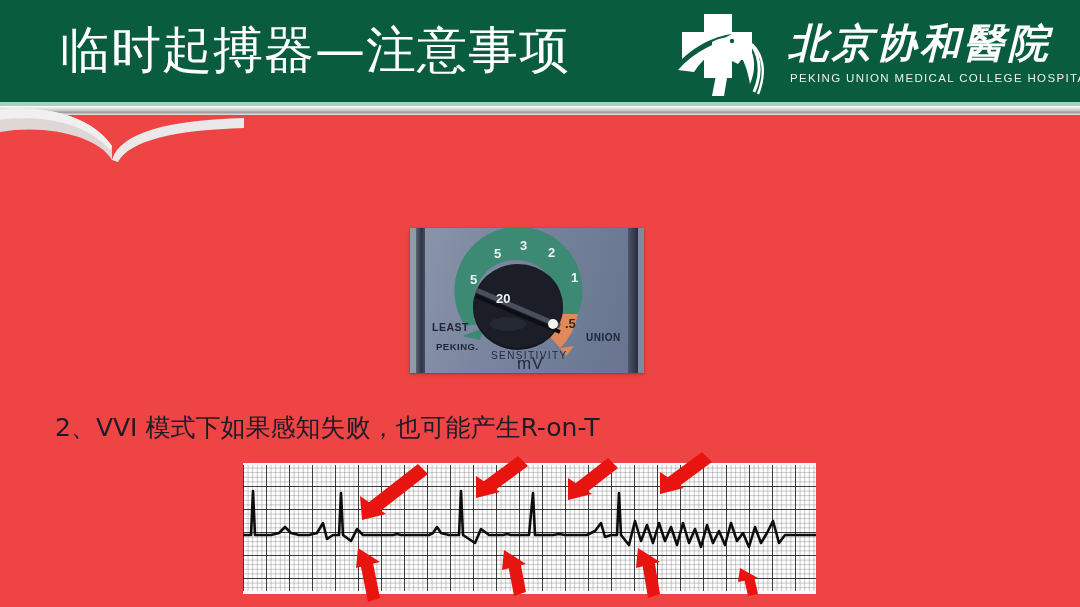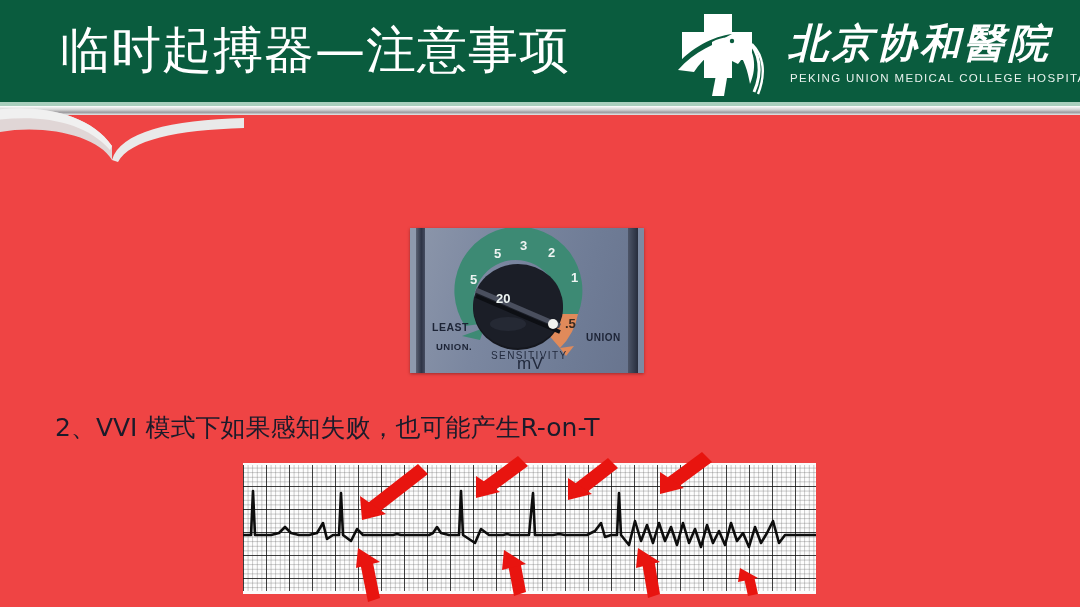--- a/index.html
+++ b/index.html
@@ -154,21 +154,21 @@
 
     <div class="num" style="left:62px;top:63px;margin-left:24px;">20</div>
     <div class="num" style="left:60px;top:44px;">5</div>
     <div class="num" style="left:84px;top:18px;">5</div>
     <div class="num" style="left:110px;top:10px;">3</div>
     <div class="num" style="left:138px;top:17px;">2</div>
     <div class="num" style="left:161px;top:42px;">1</div>
     <div class="num num-o" style="left:155px;top:88px;">.5</div>
 
     <div class="dial-txt t-least">LEAST</div>
-    <div class="dial-txt t-async">UNION.</div>
+    <div class="dial-txt t-async">PEKING.</div>
     <div class="dial-txt t-most">UNION</div>
     <div class="dial-txt t-sens">SENSITIVITY</div>
     <div class="dial-txt t-mv">mV</div>
   </div>
 
   <div class="ecg">
     <svg class="ecg-svg" width="573" height="131" viewBox="0 0 573 131">
       <defs>
         <pattern id="fine" width="4.6" height="4.6" patternUnits="userSpaceOnUse">
           <path d="M4.6 0 L0 0 0 4.6" fill="none" stroke="#6d6d6d" stroke-width=".7"></path>

